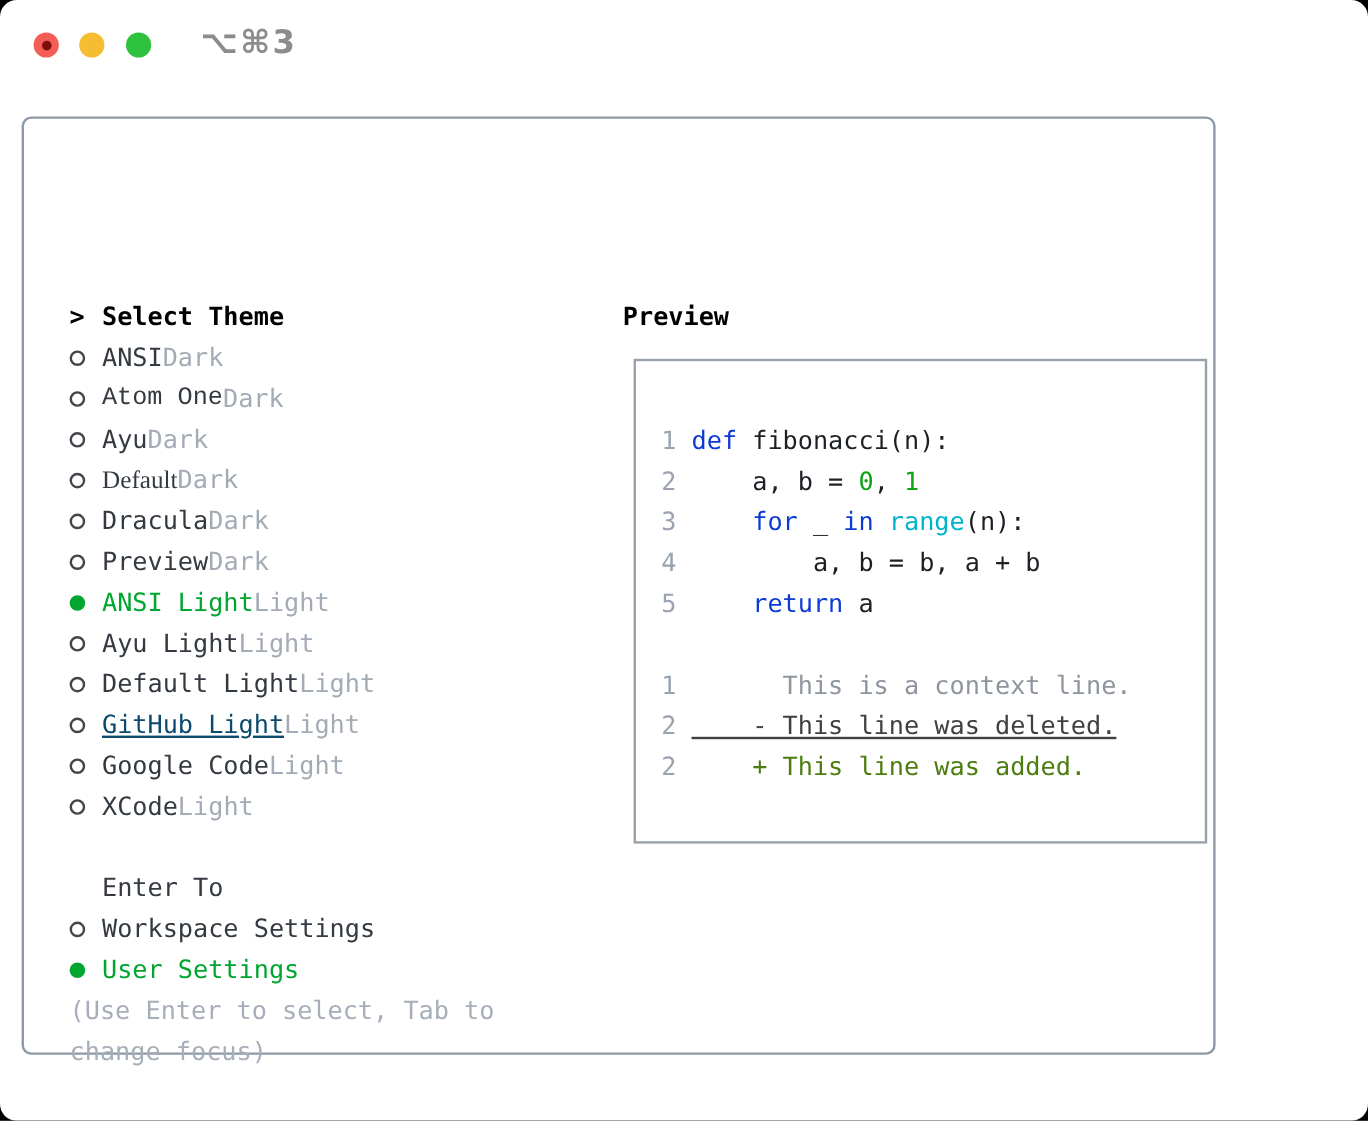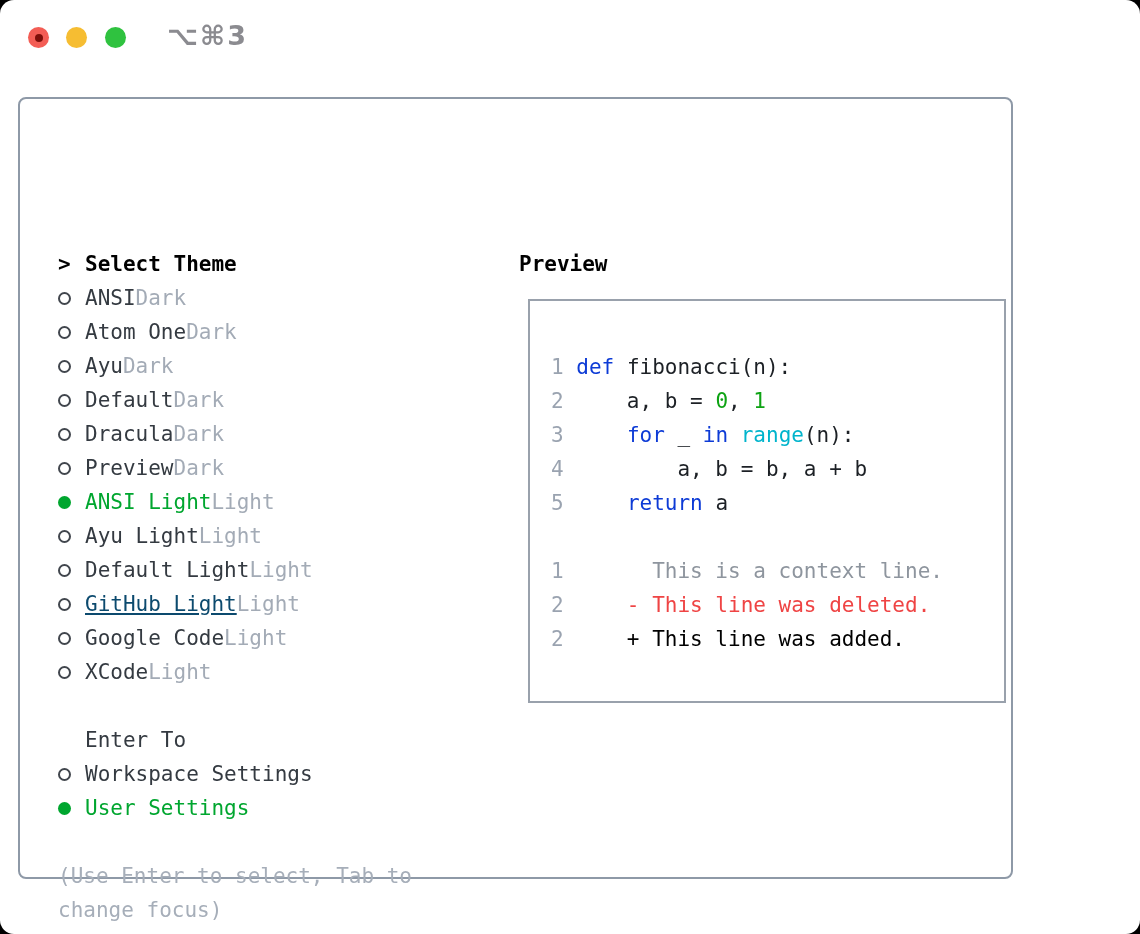--- a/index.html
+++ b/index.html
@@ -47,21 +47,21 @@
   .marker { width:27px; display:flex; align-items:center; flex:0 0 27px; }
   .cursor { font-weight:bold; }
   .panel-title, .preview-title { font-weight:bold; }
   .dot {
     width:13px; height:13px; border-radius:50%;
     box-sizing:border-box; border:2px solid #41464d;
   }
   .dot.filled { border:0; }
   .spacer { height:34px; }
   .hint {
-    margin-top:34px; width:400px;
+    width:400px;
     font-size:21px; line-height:34px;
   }
   
   .preview-title {
     position:absolute; left:499px; top:148px;
     height:34px; line-height:34px; font-size:21px;
   }
   .preview-box {
     position:absolute; left:508px; top:200px;
     width:478px; height:404px;
@@ -87,23 +87,23 @@
   <div class="content-box" style="border-color: rgb(142, 153, 167);">
 
     <div class="left-col">
       <div class="row">
         <span class="marker cursor" style="color: rgb(0, 0, 0);">&gt;</span>
         <span class="panel-title" style="color: rgb(0, 0, 0);">Select Theme</span>
       </div>
 
       <div>
           <div class="row"><span class="marker"><span class="dot" style="border-color: rgb(65, 70, 77);"></span></span><span style="color: rgb(52, 58, 65);">ANSI</span> <span style="color: rgb(163, 171, 182);">Dark</span></div>
-          <div class="row"><span class="marker"><span class="dot" style="border-color: rgb(65, 70, 77);"></span></span><span style="color: rgb(52, 58, 65);">Atom One</span> <span style="color: rgb(163, 171, 182);">Dark</span></div>
+          <div class="row"><span class="marker"><span class="dot" style="border-color: rgb(65, 70, 77);"></span></span><span style="color: rgb(52, 58, 65); font-family: Liberation Mono, monospace;">Atom One</span> <span style="color: rgb(163, 171, 182);">Dark</span></div>
           <div class="row"><span class="marker"><span class="dot" style="border-color: rgb(65, 70, 77);"></span></span><span style="color: rgb(52, 58, 65);">Ayu</span> <span style="color: rgb(163, 171, 182);">Dark</span></div>
-          <div class="row"><span class="marker"><span class="dot" style="border-color: rgb(65, 70, 77);"></span></span><span style="color: rgb(52, 58, 65);">Default</span> <span style="color: rgb(163, 171, 182);">Dark</span></div>
+          <div class="row"><span class="marker"><span class="dot" style="border-color: rgb(65, 70, 77);"></span></span><span style="color: rgb(52, 58, 65); font-family: Liberation Serif, serif;">Default</span> <span style="color: rgb(163, 171, 182);">Dark</span></div>
           <div class="row"><span class="marker"><span class="dot" style="border-color: rgb(65, 70, 77);"></span></span><span style="color: rgb(52, 58, 65); text-align: center;">Dracula</span> <span style="color: rgb(163, 171, 182);">Dark</span></div>
           <div class="row"><span class="marker"><span class="dot" style="border-color: rgb(65, 70, 77);"></span></span><span style="color: rgb(52, 58, 65);">Preview</span> <span style="color: rgb(163, 171, 182);">Dark</span></div>
           <div class="row"><span class="marker"><span class="dot filled" style="background: rgb(0, 166, 47);"></span></span><span style="color: rgb(0, 166, 47);">ANSI Light</span> <span style="color: rgb(163, 171, 182);">Light</span></div>
           <div class="row"><span class="marker"><span class="dot" style="border-color: rgb(65, 70, 77);"></span></span><span style="color: rgb(52, 58, 65);">Ayu Light</span> <span style="color: rgb(163, 171, 182);">Light</span></div>
           <div class="row"><span class="marker"><span class="dot" style="border-color: rgb(65, 70, 77);"></span></span><span style="color: rgb(52, 58, 65);">Default Light</span> <span style="color: rgb(163, 171, 182);">Light</span></div>
           <div class="row"><span class="marker"><span class="dot" style="border-color: rgb(65, 70, 77);"></span></span><span style="color: #0c4a6e; text-decoration: underline;">GitHub Light</span> <span style="color: rgb(163, 171, 182);">Light</span></div>
           <div class="row"><span class="marker"><span class="dot" style="border-color: rgb(65, 70, 77);"></span></span><span style="color: rgb(52, 58, 65);">Google Code</span> <span style="color: rgb(163, 171, 182);">Light</span></div>
           <div class="row"><span class="marker"><span class="dot" style="border-color: rgb(65, 70, 77);"></span></span><span style="color: rgb(52, 58, 65);">XCode</span> <span style="color: rgb(163, 171, 182);">Light</span></div>
         </div>
 
@@ -126,19 +126,19 @@
 
     <div class="preview-box" style="border-color: rgb(153, 161, 172);">
       <div>
           <div class="code-line"><span style="color: rgb(154, 163, 176);">1 </span><span style="color: rgb(13, 59, 214);">def</span><span style="color: rgb(28, 32, 37);"> fibonacci(n):</span></div>
           <div class="code-line"><span style="color: rgb(154, 163, 176);">2 </span><span style="color: rgb(28, 32, 37);">    a, b = </span><span style="color: rgb(14, 163, 20);">0</span><span style="color: rgb(28, 32, 37);">, </span><span style="color: rgb(14, 163, 20);">1</span></div>
           <div class="code-line"><span style="color: rgb(154, 163, 176);">3 </span><span style="color: rgb(28, 32, 37);">    </span><span style="color: rgb(13, 59, 214);">for</span><span style="color: rgb(28, 32, 37);"> _ </span><span style="color: rgb(13, 59, 214);">in</span><span style="color: rgb(28, 32, 37);"> </span><span style="color: rgb(0, 180, 204);">range</span><span style="color: rgb(28, 32, 37);">(n):</span></div>
           <div class="code-line"><span style="color: rgb(154, 163, 176);">4 </span><span style="color: rgb(28, 32, 37);">        a, b = b, a + b</span></div>
           <div class="code-line"><span style="color: rgb(154, 163, 176);">5 </span><span style="color: rgb(28, 32, 37);">    </span><span style="color: rgb(13, 59, 214);">return</span><span style="color: rgb(28, 32, 37);"> a</span></div>
           <div class="code-line"><span style="color: rgb(154, 163, 176);"></span></div>
           <div class="code-line"><span style="color: rgb(154, 163, 176);">1 </span><span style="color: rgb(142, 149, 158);">      This is a context line.</span></div>
-          <div class="code-line"><span style="color: rgb(154, 163, 176);">2 </span><span style="color: #ef4444;">    - This line was deleted.</span></div>
-          <div class="code-line"><span style="color: rgb(154, 163, 176);">2 </span><span style="color: #000000;">    + This line was added.</span></div>
+          <div class="code-line"><span style="color: rgb(154, 163, 176);">2 </span><span style="color: #404040; text-decoration: underline;">    - This line was deleted.</span></div>
+          <div class="code-line"><span style="color: rgb(154, 163, 176);">2 </span><span style="color: #4d7c0f;">    + This line was added.</span></div>
         </div>
     </div>
 
   </div>
 </div>
 
 </body></html>

